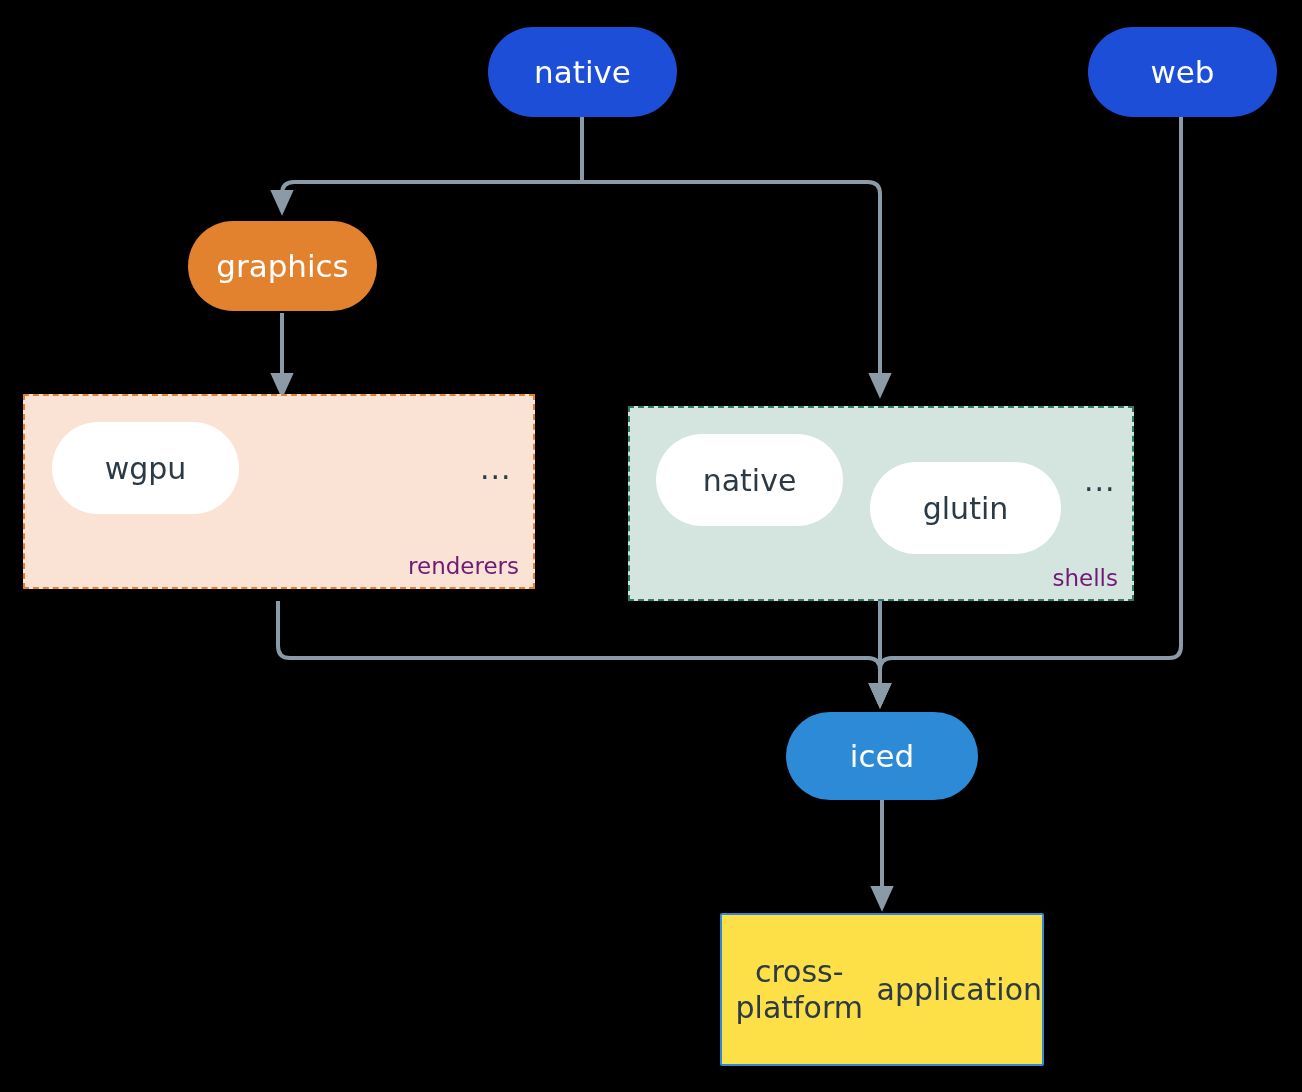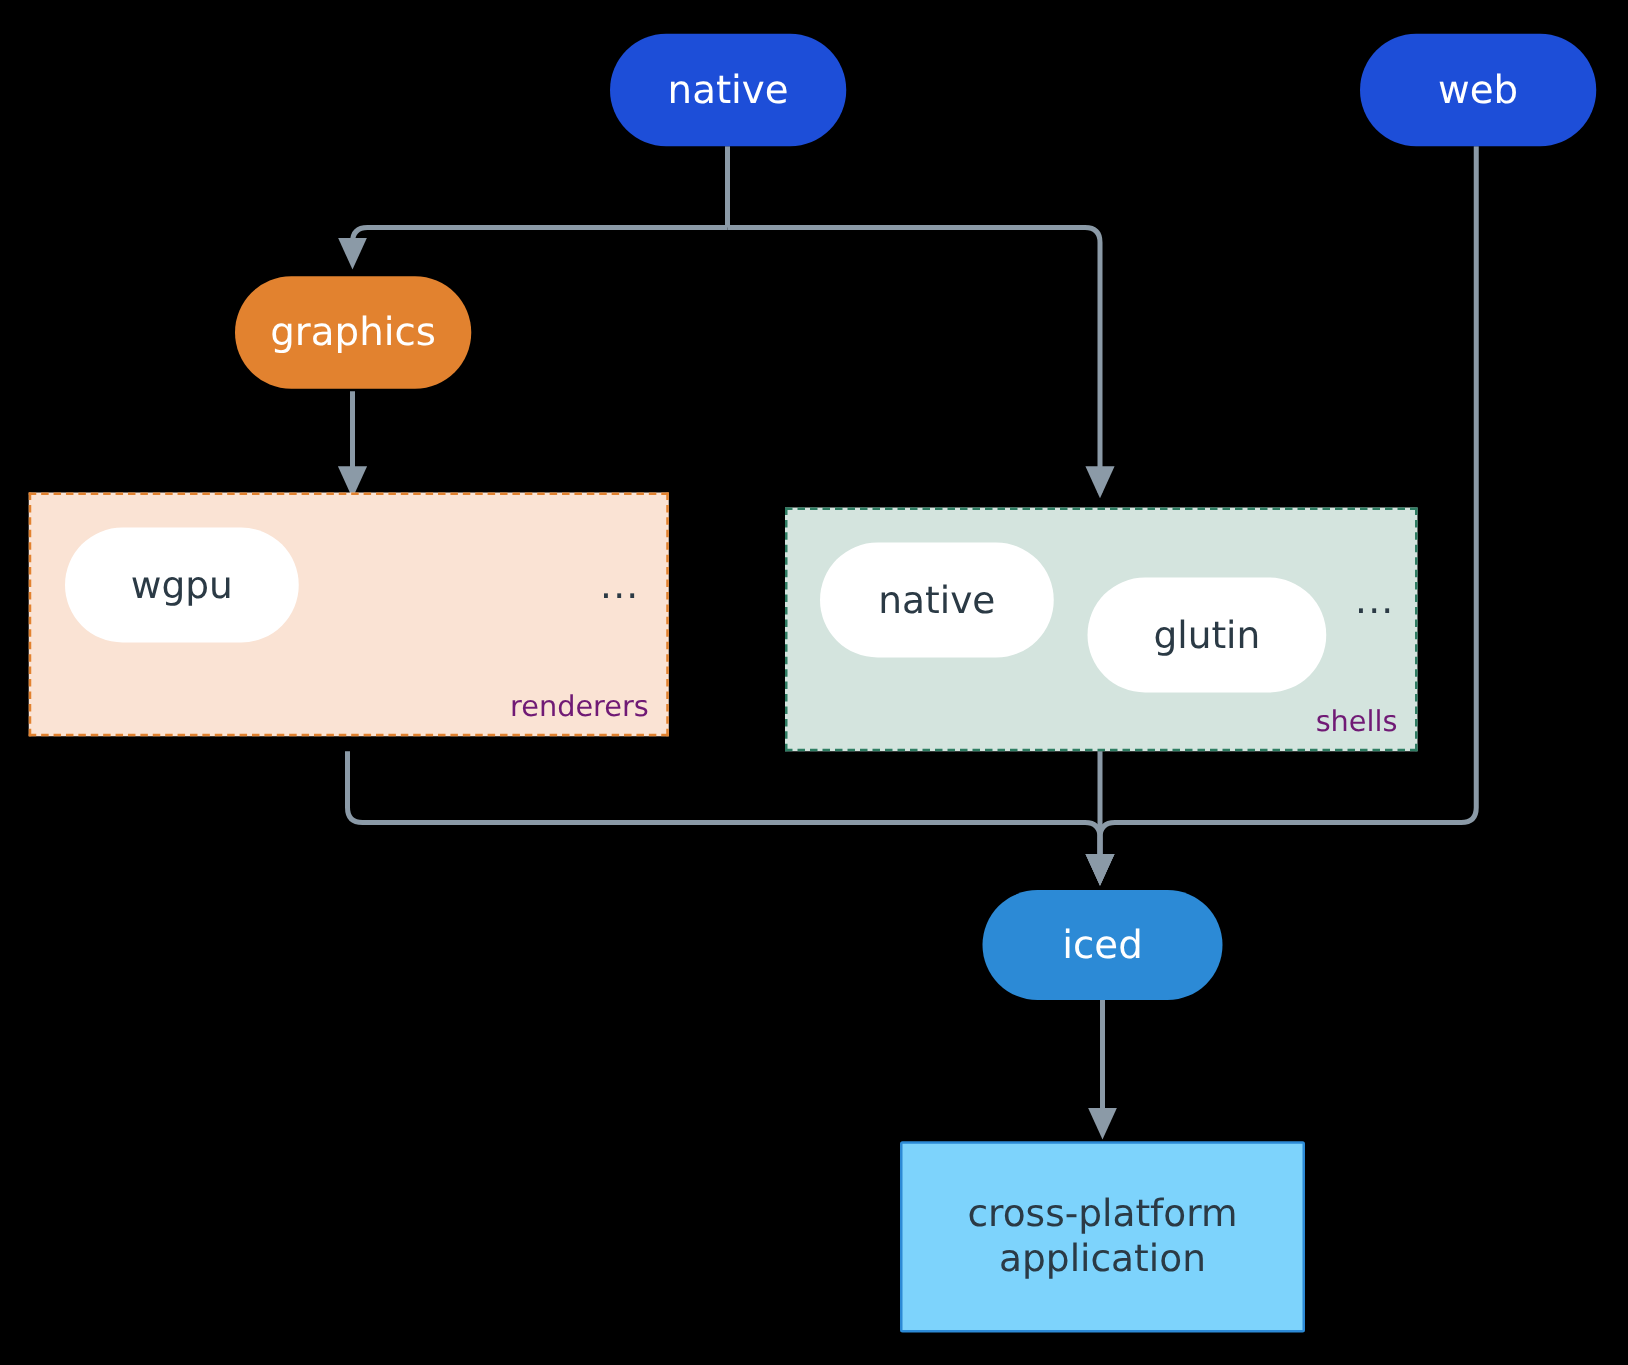--- a/index.html
+++ b/index.html
@@ -81,26 +81,26 @@
   }
   .ellipsis {
     position: absolute;
     font-size: 30px;
     color: #2b3a45;
     letter-spacing: 1px;
   }
 
   
   .node-rect {
-    background: #7dd3fc;
+    background: #fde047;
     border: 2px solid #2c8ad6;
     color: #2b3a45;
     font-size: 30px;
     border-radius: 2px;
-    flex-direction: column;
+    flex-direction: row;
   }
   .node-rect span { display: block; }
 </style>
 </head>
 <body>
 
 <div id="canvas">
 
   <svg id="edges" viewBox="0 0 1302 1092" width="1302" height="1092" xmlns="http://www.w3.org/2000/svg">
     <defs>

